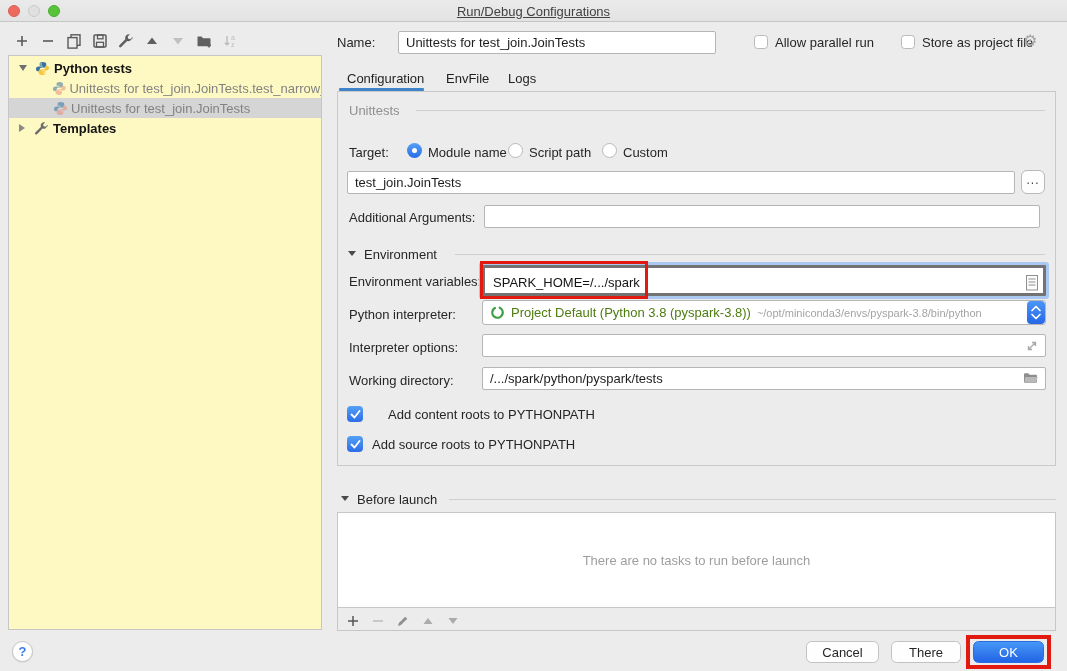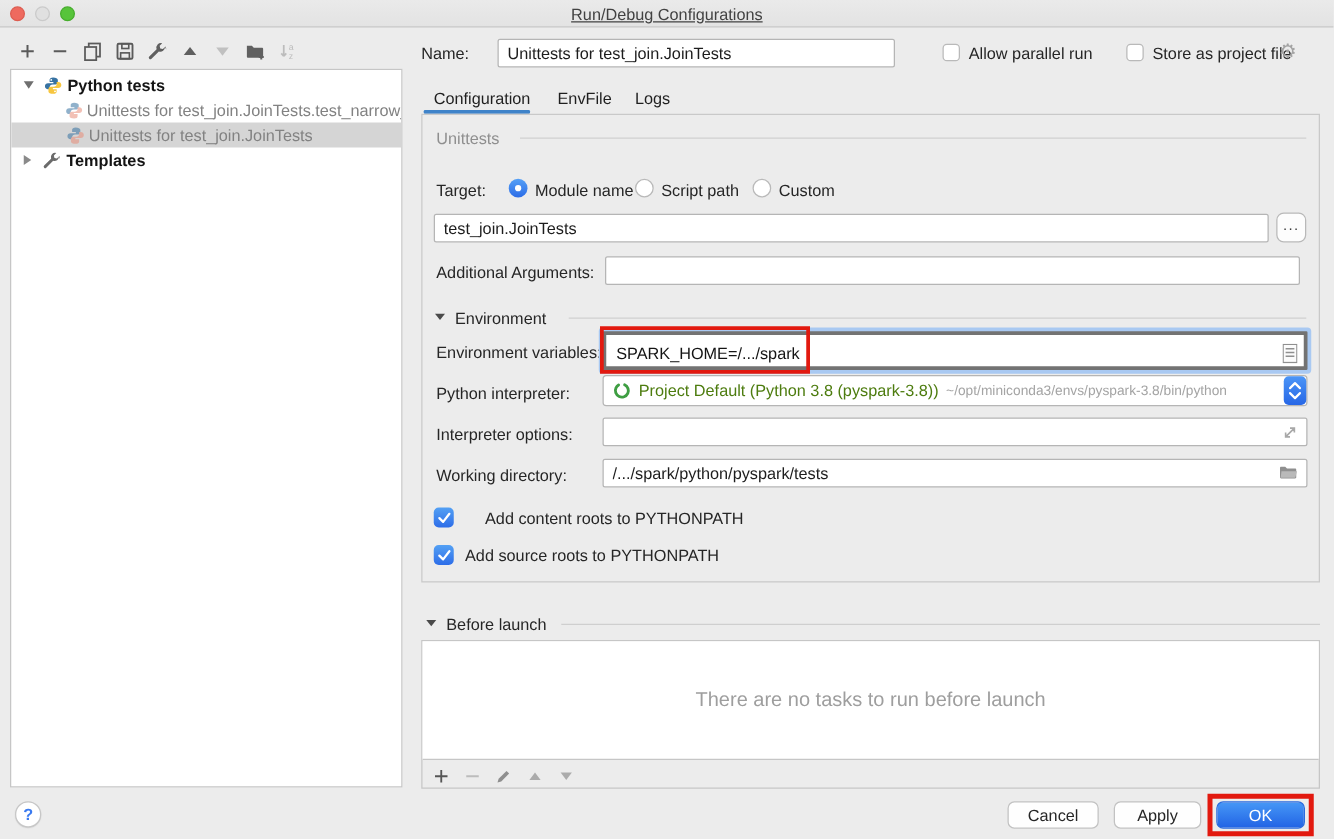--- a/index.html
+++ b/index.html
@@ -16,21 +16,21 @@
   .tl.green { left:48px; background:#57c43a; border:1px solid #46ad2c; }
   .win-title { position:absolute; left:0; top:4px; width:100%; text-align:center;
     font-size:13px; color:#424242;text-decoration:underline; }
 
   
   .ltoolbar { position:absolute; left:14px; top:33px; display:flex; gap:10px; align-items:center; }
   .ticon { width:16px; height:16px; display:inline-block; cursor:pointer; }
 
   
   .tree { position:absolute; left:8px; top:55px; width:314px; height:575px;
-    background:#ffffff; border:1px solid #c6c6c6; overflow:hidden; }
+    background:#fef9c3; border:1px solid #c6c6c6; overflow:hidden; }
   .trow { position:relative; height:20px; display:flex; align-items:center; font-size:13px;
     color:#1d1d1d; white-space:nowrap; }
   .trow.sel { background:#d5d5d5; }
   .trow .lbl { overflow:hidden; }
   .trow.child .lbl { color:#828282; }
   .trow.bold .lbl { font-weight:bold; color:#141414; }
   .tri-down { width:0; height:0; border-left:4.5px solid transparent; border-right:4.5px solid transparent;
     border-top:6px solid #6f6f6f; display:inline-block; }
   .tri-right { width:0; height:0; border-top:4.5px solid transparent; border-bottom:4.5px solid transparent;
     border-left:6px solid #8a8a8a; display:inline-block; }
@@ -67,21 +67,21 @@
   .tab-underline { position:absolute; left:339px; top:88px; width:85px; height:3px;
     background:#3f83c9; border-radius:1px; }
 
   
   .settings { position:absolute; left:337px; top:91px; width:719px; height:375px;
     border:1px solid #c9c9c9; }
   .blpanel { position:absolute; left:337px; top:512px; width:719px; height:119px;
     border:1px solid #c6c6c6; }
   .bllist { position:absolute; left:0; top:0; width:717px; height:95px; background:#fff;
     border-bottom:1px solid #c6c6c6; text-align:center; }
-  .blempty { font-size:16px; color:#9e9e9e; line-height:95px; }
+  .blempty { font-size:13px; color:#9e9e9e; line-height:95px; }
   .bltools { position:absolute; left:8px; top:98px; height:20px; display:flex; gap:11px; align-items:center; }
   .sec-tri { position:absolute; width:0; height:0; border-left:4px solid transparent;
     border-right:4px solid transparent; border-top:5.5px solid #4a4a4a; cursor:pointer; }
   .sechdr { position:absolute; font-size:13px; color:#262626; }
 
   
   .envfield { position:absolute; left:482px; top:265px; width:564px; height:31px;
     background:#fff; border:3px solid #737373; box-shadow:0 0 0 3px #a9c9f2; border-radius:1px; cursor:text; }
   .envfield .val { position:absolute; left:8px; top:0; font-size:13px; color:#141414; line-height:29px; }
   .envfield .listicon { position:absolute; right:5px; top:7px; }
@@ -337,19 +337,19 @@
             <polygon points="7,4 11.5,10 2.5,10" fill="#ababab"></polygon>
           </svg></span>
       <span class="ticon" style="width:14px;height:14px;">
         <svg width="14" height="14">
             <polygon points="7,10 2.5,4 11.5,4" fill="#ababab"></polygon>
           </svg></span>
     </div>
   </div>
 
   <div class="btn plain" style="left:806px; width:73px;">Cancel</div>
-  <div class="btn plain" style="left:891px; width:70px;">Apply</div>
+  <div class="btn plain" style="left:891px; width:70px;">There</div>
   <div class="btn primary" style="left:973px; width:71px;">OK</div>
 
   <div class="redbox b1"></div>
   <div class="redbox b2"></div>
 
 </div>
 
 </body></html>

